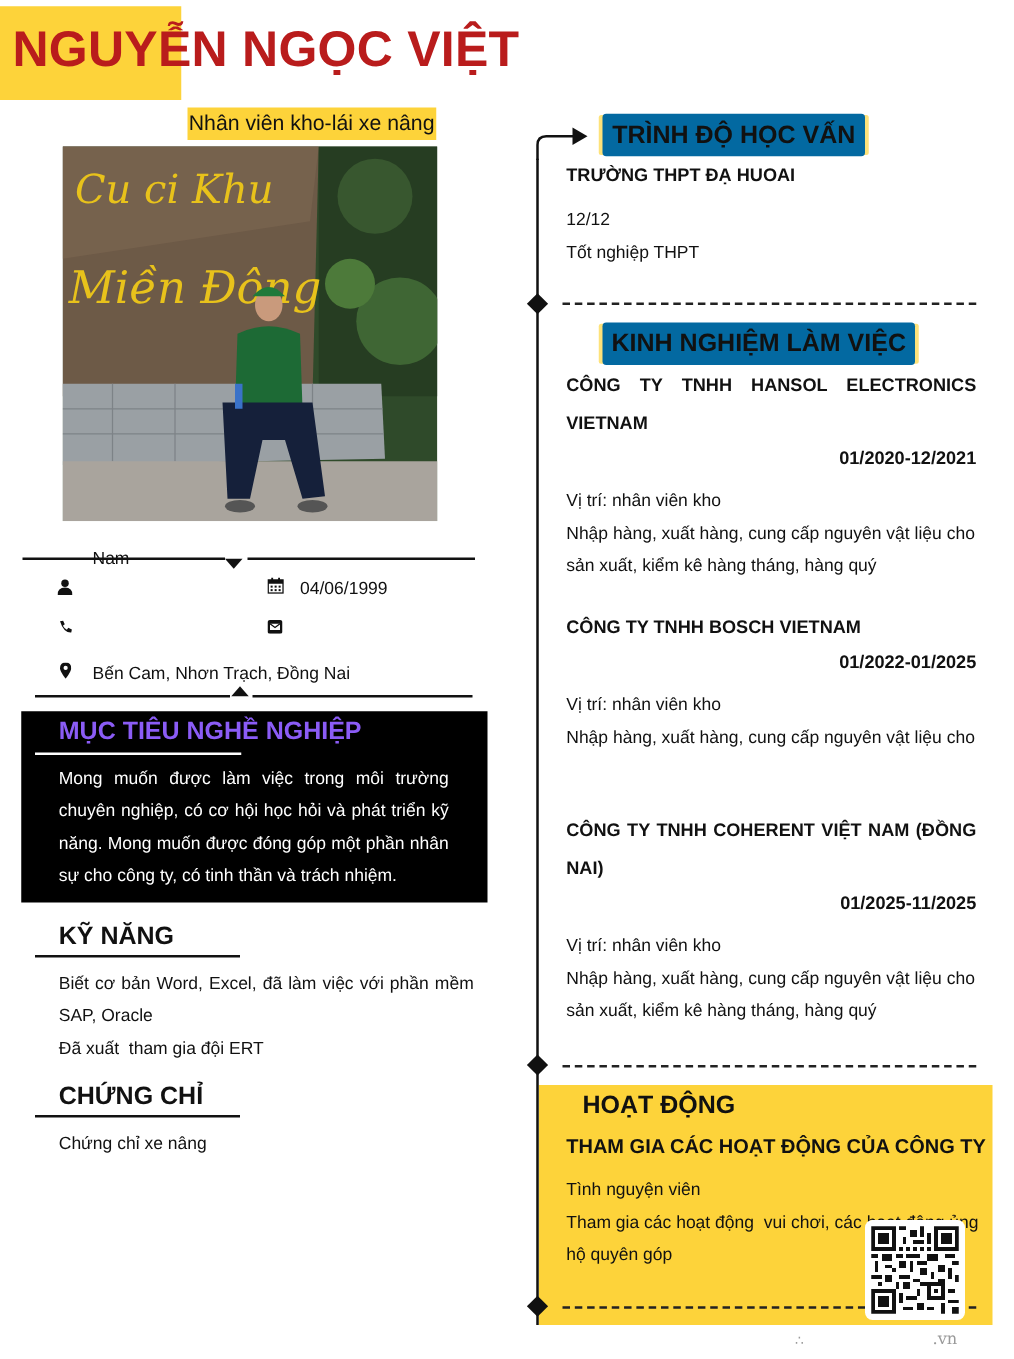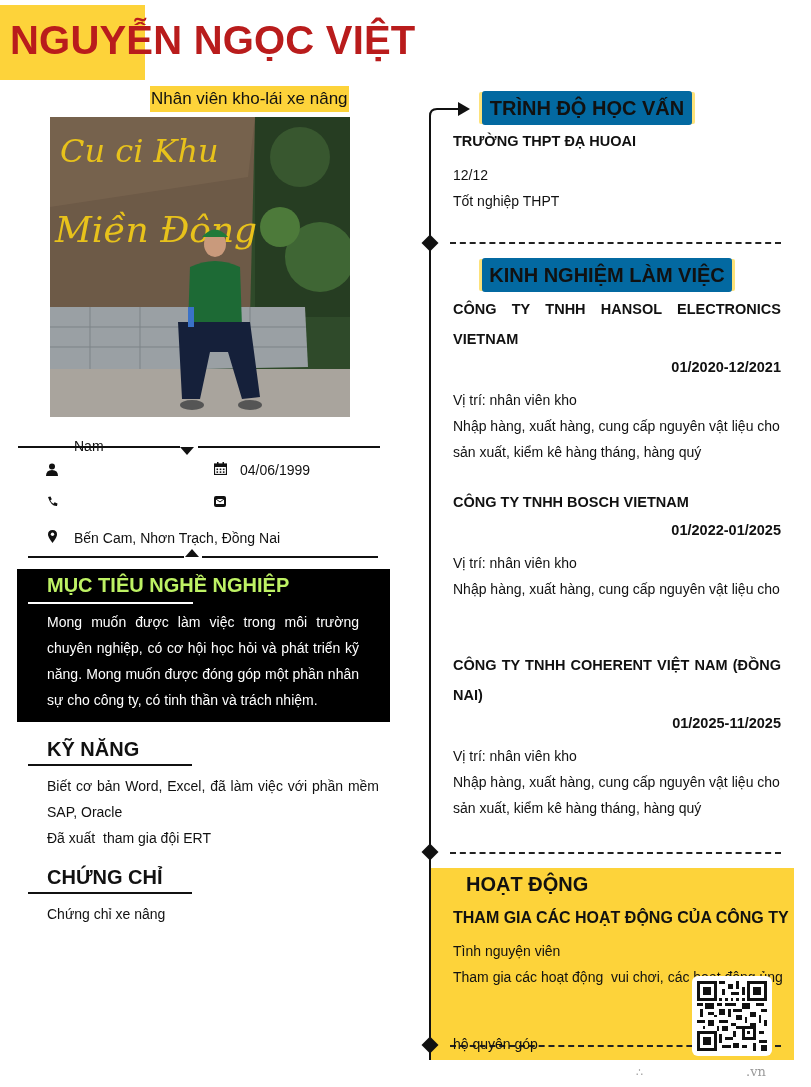--- a/index.html
+++ b/index.html
@@ -146,21 +146,21 @@
       <circle cx="4.5" cy="4.3" r="1.7" fill="#fff"></circle>
     </svg>
 </div>
 <div class="abs contact-text" style="left:74px; top:530px;">Bến Cam, Nhơn Trạch, Đồng Nai</div>
 
 <div class="abs hr" style="left:28px; top:556px; width:156px;"></div>
 <div class="abs tri-up" style="left:185px; top:549px;"></div>
 <div class="abs hr" style="left:202px; top:556px; width:176px;"></div>
 
 <div class="abs objective">
-  <div class="abs sec-title" style="left:30px; top:5px; color:#bef264;">MỤC TIÊU NGHỀ NGHIỆP</div>
+  <div class="abs sec-title" style="left:30px; top:5px; color:#8b5cf6;">MỤC TIÊU NGHỀ NGHIỆP</div>
   <div class="abs sec-underline" style="left:11px; top:33px; width:165px; background:#fff;"></div>
   <div class="abs" style="left:30px; top:40px; width:312px;">
     <div class="para" style="text-align-last: justify;">Mong muốn được làm việc trong môi trường</div>
     <div class="para" style="text-align-last: justify;">chuyên nghiệp, có cơ hội học hỏi và phát triển kỹ</div>
     <div class="para" style="text-align-last: justify;">năng. Mong muốn được đóng góp một phần nhân</div>
     <div class="para">sự cho công ty, có tinh thần và trách nhiệm.</div>
   </div>
 </div>
 
 <div class="abs sec-title" style="left:47px; top:738px;">KỸ NĂNG</div>
@@ -225,21 +225,21 @@
   <div class="period" style="margin-top:5px;">01/2025-11/2025</div>
   <div class="body-text" style="margin-top:12px;">Vị trí: nhân viên kho</div>
   <div class="body-text">Nhập hàng, xuất hàng, cung cấp nguyên vật liệu cho</div>
   <div class="body-text">sản xuất, kiểm kê hàng tháng, hàng quý</div>
 </div>
 
 <div class="abs sec-title" style="left:466px; top:873px;">HOẠT ĐỘNG</div>
 <div class="abs" style="left:453px; top:909px; font-size:16px; font-weight:bold; white-space:nowrap;">THAM GIA CÁC HOẠT ĐỘNG CỦA CÔNG TY</div>
 <div class="abs body-text" style="left:453px; top:938px;">Tình nguyện viên</div>
 <div class="abs body-text" style="left:453px; top:964px; white-space:pre;">Tham gia các hoạt động  vui chơi, các hoạt động ủng</div>
-<div class="abs body-text" style="left:453px; top:990px;margin-top:41px;">hộ quyên góp</div>
+<div class="abs body-text" style="left:453px; top:990px;">hộ quyên góp</div>
 
 <div class="abs qr">
   <svg width="70" height="70" viewBox="0 0 25 25" shape-rendering="crispEdges">
     <rect width="25" height="25" fill="#fff"></rect>
     <g fill="#111">
       <rect x="0" y="0" width="7" height="7"></rect>
         <rect x="1" y="1" width="5" height="5" fill="#fff"></rect>
         <rect x="2" y="2" width="3" height="3"></rect>
       <rect x="18" y="0" width="7" height="7"></rect>
         <rect x="19" y="1" width="5" height="5" fill="#fff"></rect>

